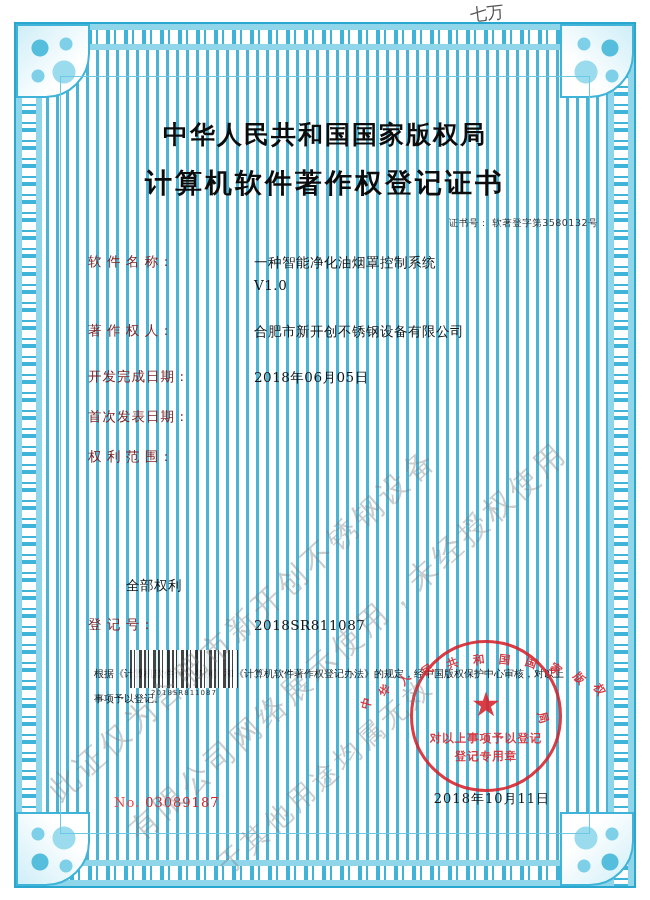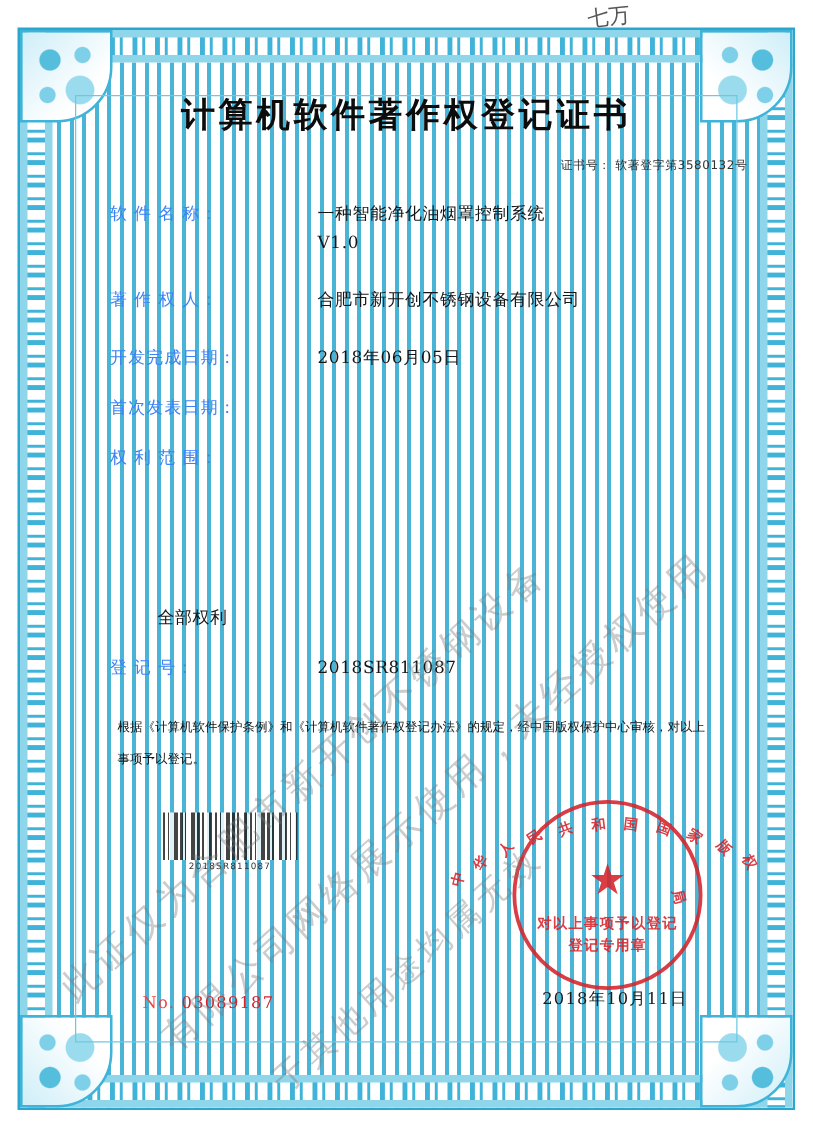--- a/index.html
+++ b/index.html
@@ -149,23 +149,23 @@
     display: flex;
     align-items: flex-start;
     margin-bottom: 14px;
     font-size: 13.5px;
     line-height: 20px;
     color: #151515;
   }
   .flabel {
     width: 128px;
     flex: 0 0 128px;
-    font-family: Liberation Sans, sans-serif;
-    letter-spacing: 1px;
-    color: #3b82f6;
+    font-family: Liberation Serif, serif;
+    letter-spacing: 1px;
+    color: #7f1d1d;
   }
   .fvalue {
     flex: 1;
     font-family: "DejaVu Serif", "Liberation Serif", serif;
     letter-spacing: 0.5px;
     padding-left: 38px;
   }
   .fvalue .line2 {
     display: block;
     margin-top: 3px;
@@ -328,20 +328,21 @@
     <div class="band-right"></div>
     <div class="corner tl"></div>
     <div class="corner tr"></div>
     <div class="corner bl"></div>
     <div class="corner br"></div>
     <div class="border-inner"></div>
   </div>
 
   <div class="content">
 
+    <div class="title-main">中华人民共和国国家版权局</div>
     <div class="title-sub">计算机软件著作权登记证书</div>
     <div class="certno">证书号： 软著登字第3580132号</div>
 
     <div class="fields">
 
       <div class="frow">
         <div class="flabel">软 件 名 称：</div>
         <div class="fvalue">
           <span>一种智能净化油烟罩控制系统</span>
           <span class="line2">V1.0</span>

